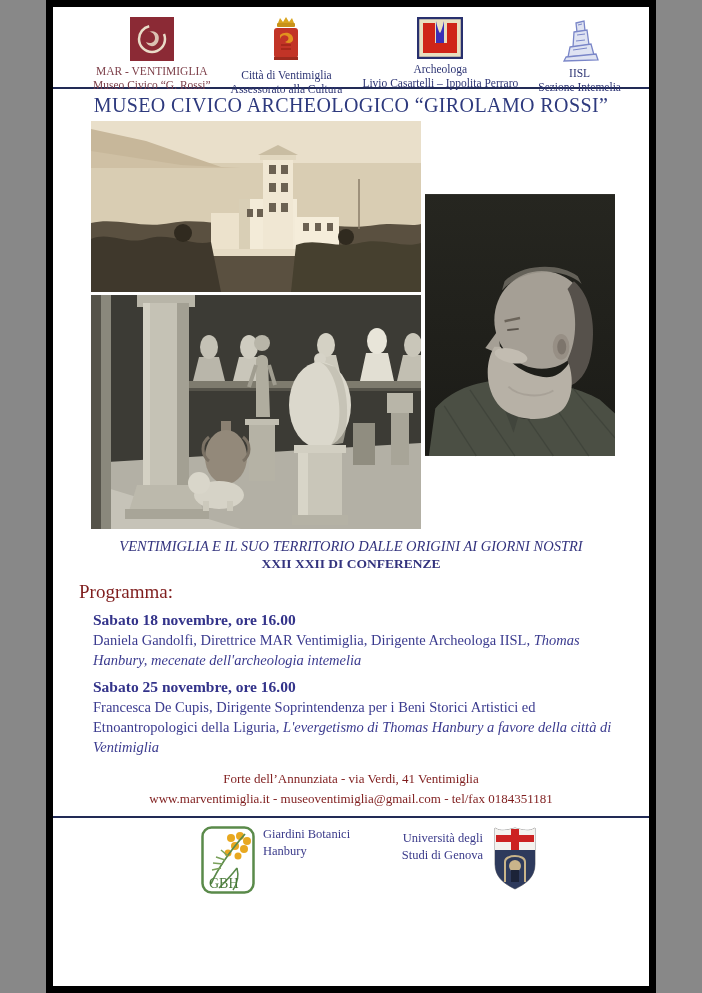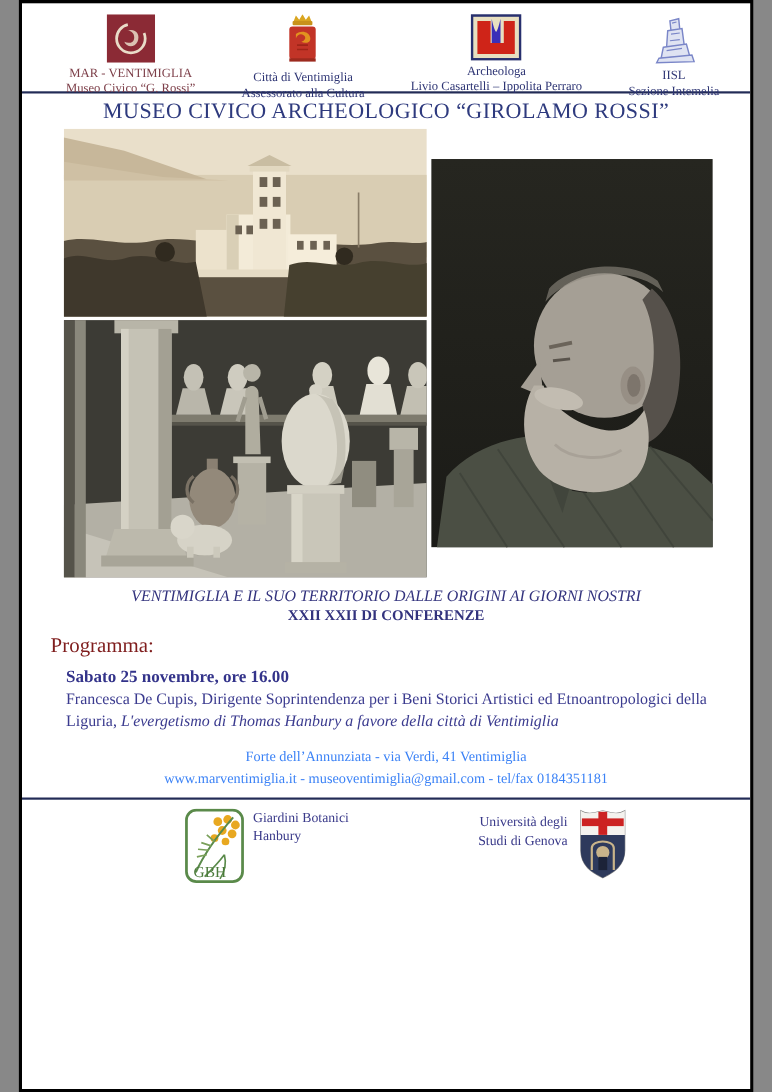--- a/index.html
+++ b/index.html
@@ -1,21 +1,21 @@
 <!DOCTYPE html>
 <html><head>
 <meta charset="utf-8">
 <style>
   html,body{margin:0;padding:0;background:#888;}
   .page{
     position:relative;
-    width:668px;height:993px;
+    width:610px;height:993px;
     margin:0 auto;
     background:#ffffff;
-    border:3px solid #000000;
+    border:7px solid #000000;
     box-sizing:border-box;
     font-family:"Liberation Serif","DejaVu Serif",serif;
     color:#2e3574;
     overflow:hidden;
   }
   
   .hdr{display:flex;justify-content:space-between;align-items:flex-start;
        padding:10px 28px 0 40px;height:78px;box-sizing:border-box;}
   .hdr-col{display:flex;flex-direction:column;align-items:center;text-align:center;}
   .hdr-col .lbl{font-size:11.5px;line-height:1.25;color:#2e3574;margin-top:3px;white-space:nowrap;}
@@ -39,21 +39,21 @@
     font-size:13.2px;line-height:1.45;color:#3b3b8f;
   }
   .series{text-align:center;margin-top:9px;color:#33337e;}
   .series .t1{font-weight:normal;font-style:italic;font-size:14.5px;}
   .series .t2{font-weight:bold;font-size:13.5px;margin-top:1px;}
   .prog-head{font-size:19px;color:#7f1d1d;margin:9px 0 0 26px;}
   .event{margin:8px 30px 0 40px;color:#3b3b8f;}
   .event .date{font-weight:bold;font-size:15.5px;color:#33338a;}
   .event .body{font-size:14.5px;line-height:1.38;margin-top:1px;}
   .event .body em{font-style:italic;}
-  .footer-lines{text-align:center;font-size:13px;line-height:1.5;color:#3b82f6;margin-top:12px;}
+  .footer-lines{text-align:center;font-size:13px;line-height:1.5;color:#7f1d1d;margin-top:12px;}
   .bot-rule{border:0;border-top:2px solid #222b56;margin:8px 0 0 0;}
   
   .partners{display:flex;justify-content:space-between;align-items:flex-start;
             padding:8px 110px 0 148px;}
   .p-left{display:flex;align-items:flex-start;gap:8px;}
   .p-left .lbl{font-size:12.5px;line-height:1.35;color:#3a3a8a;margin-top:0;text-align:left;}
   .p-right{display:flex;align-items:flex-start;gap:8px;}
   .p-right .lbl{font-size:12.5px;line-height:1.35;color:#3a3a8a;margin-top:4px;text-align:right;}
 </style>
 </head>
@@ -257,20 +257,24 @@
 
 
 
   <div class="series">
     <div class="t1">VENTIMIGLIA E IL SUO TERRITORIO DALLE ORIGINI AI GIORNI NOSTRI</div>
     <div class="t2">XXII XXII DI CONFERENZE</div>
   </div>
 
   <div class="prog-head">Programma:</div>
 
+  <div class="event">
+    <div class="date">Sabato 18 novembre, ore 16.00</div>
+    <div class="body"><span>Daniela Gandolfi, Direttrice MAR Ventimiglia, Dirigente Archeologa IISL, </span><em>Thomas Hanbury, mecenate dell'archeologia intemelia</em></div>
+  </div>
 
   <div class="event">
     <div class="date">Sabato 25 novembre, ore 16.00</div>
     <div class="body"><span>Francesca De Cupis, Dirigente Soprintendenza per i Beni Storici Artistici ed Etnoantropologici della Liguria, </span><em>L'evergetismo di Thomas Hanbury a favore della città di Ventimiglia</em></div>
   </div>
 
   <div class="footer-lines">
     <div>Forte dell’Annunziata - via Verdi, 41 Ventimiglia</div>
     <div>www.marventimiglia.it - museoventimiglia@gmail.com - tel/fax 0184351181</div>
   </div>

